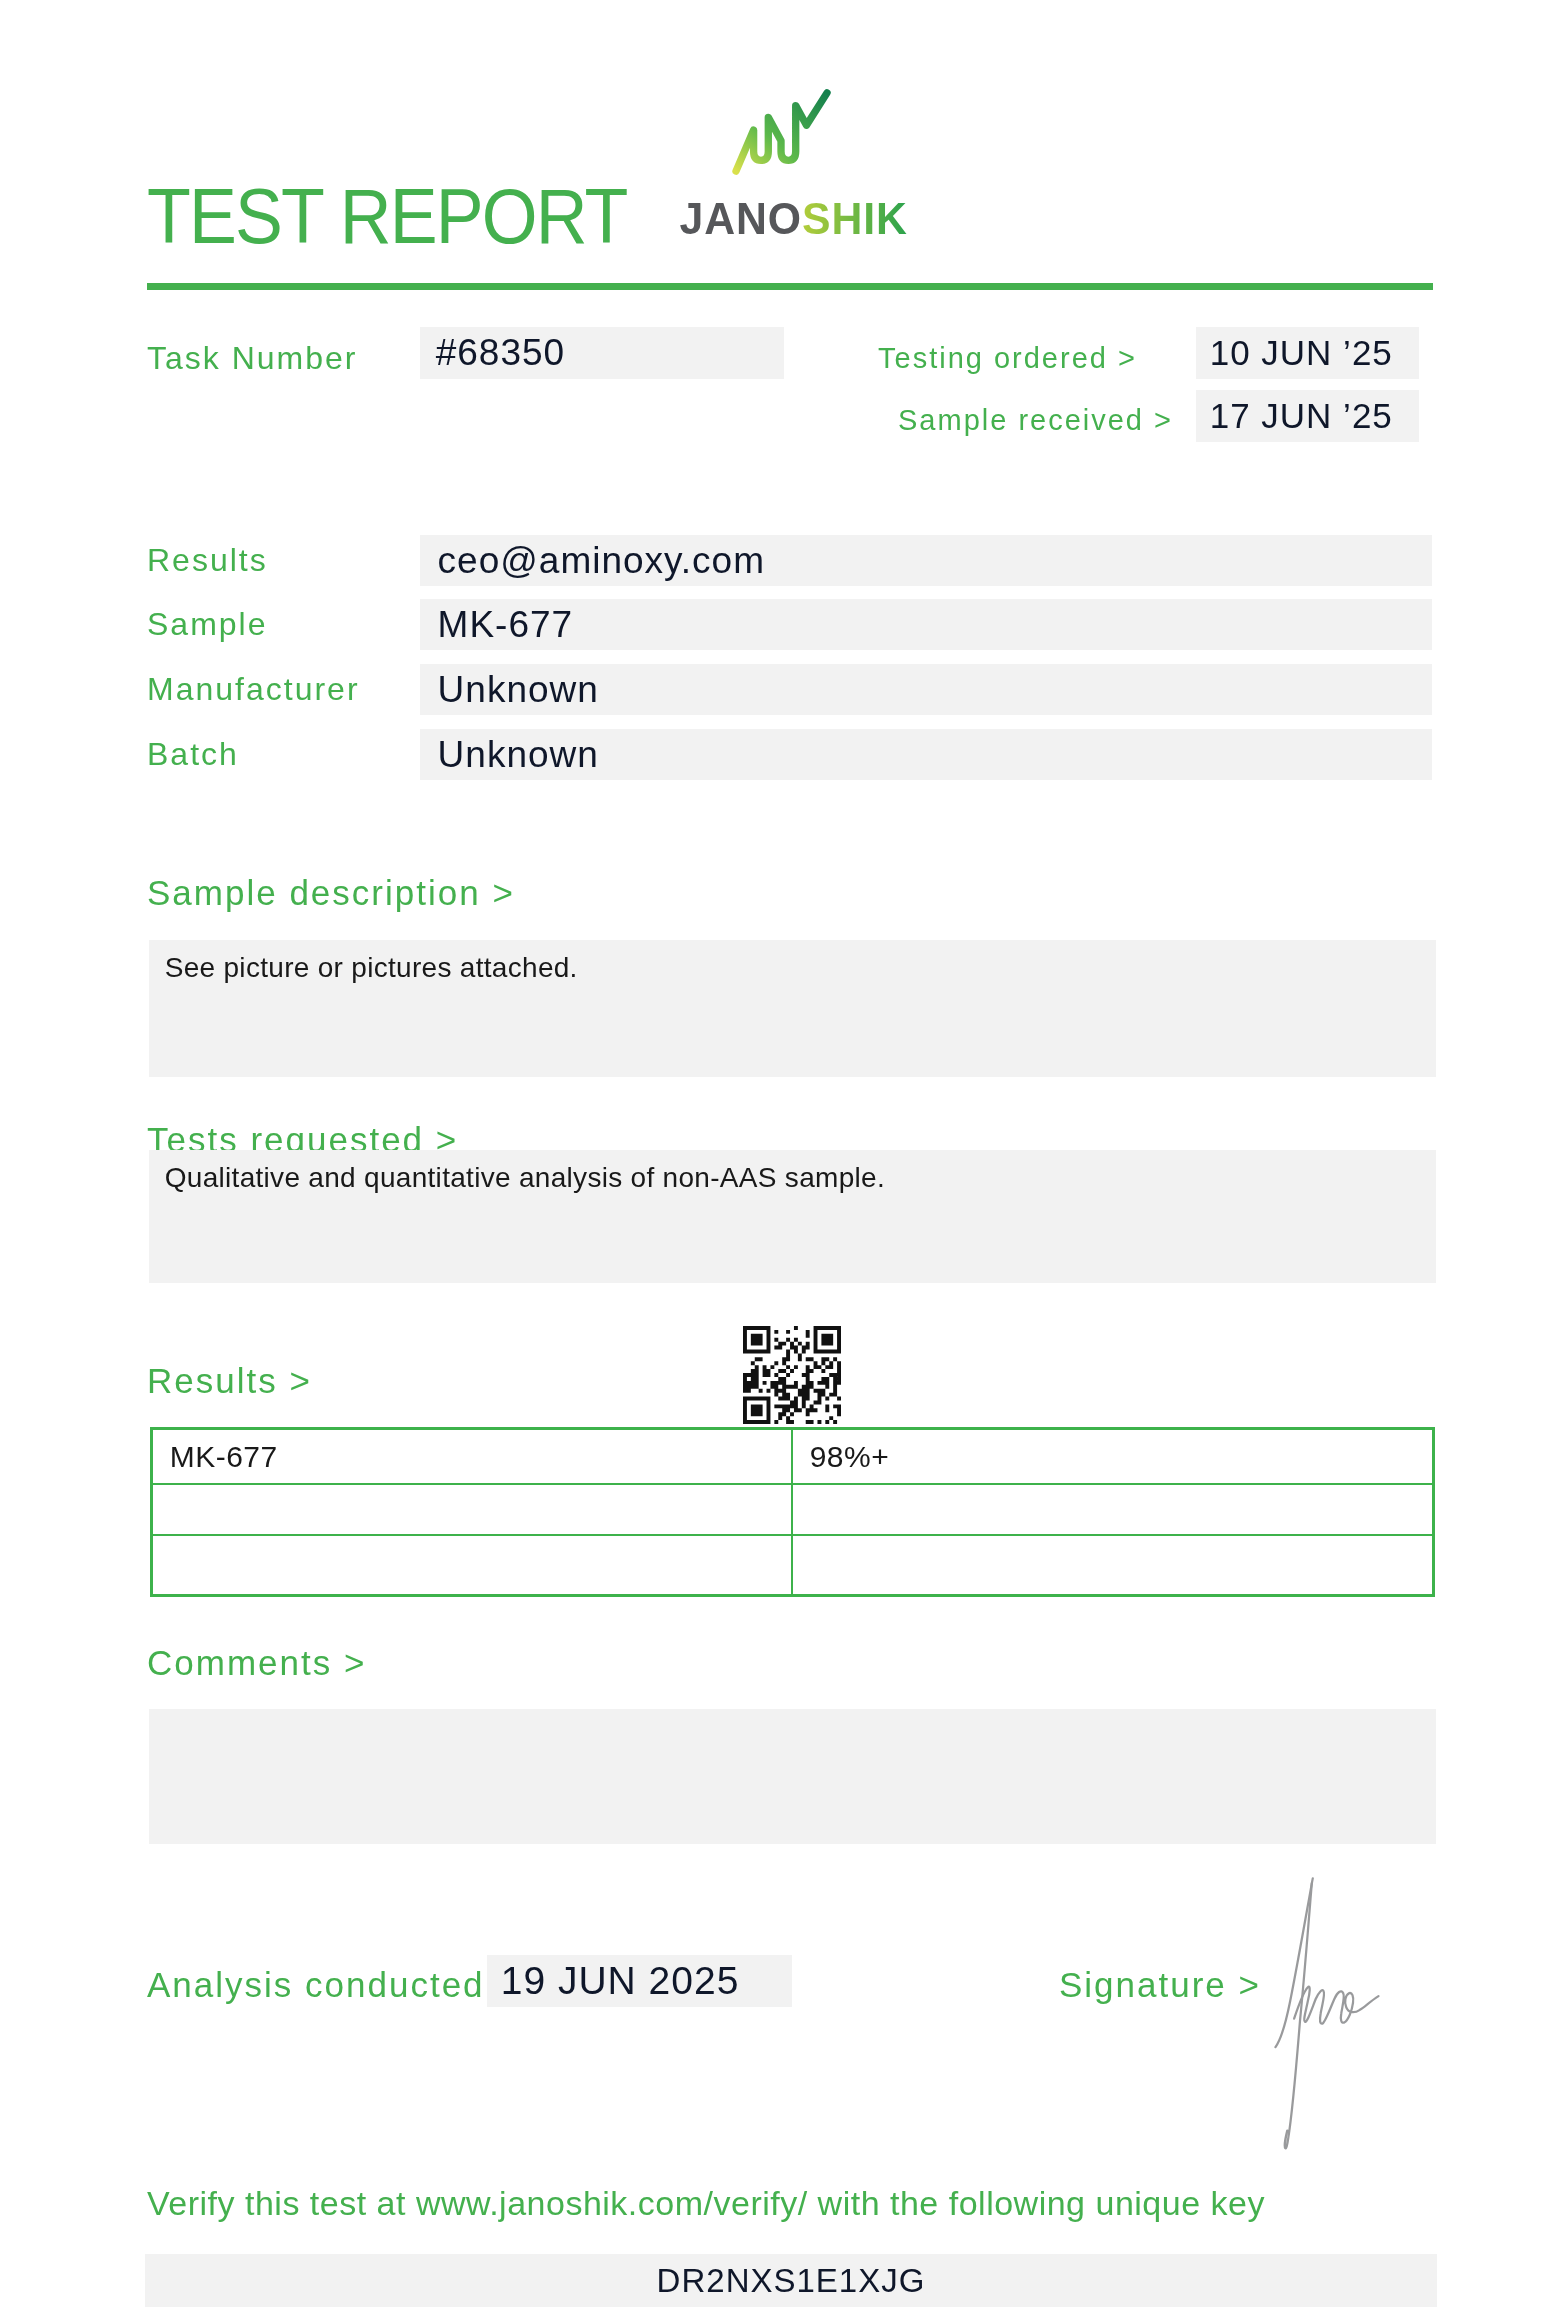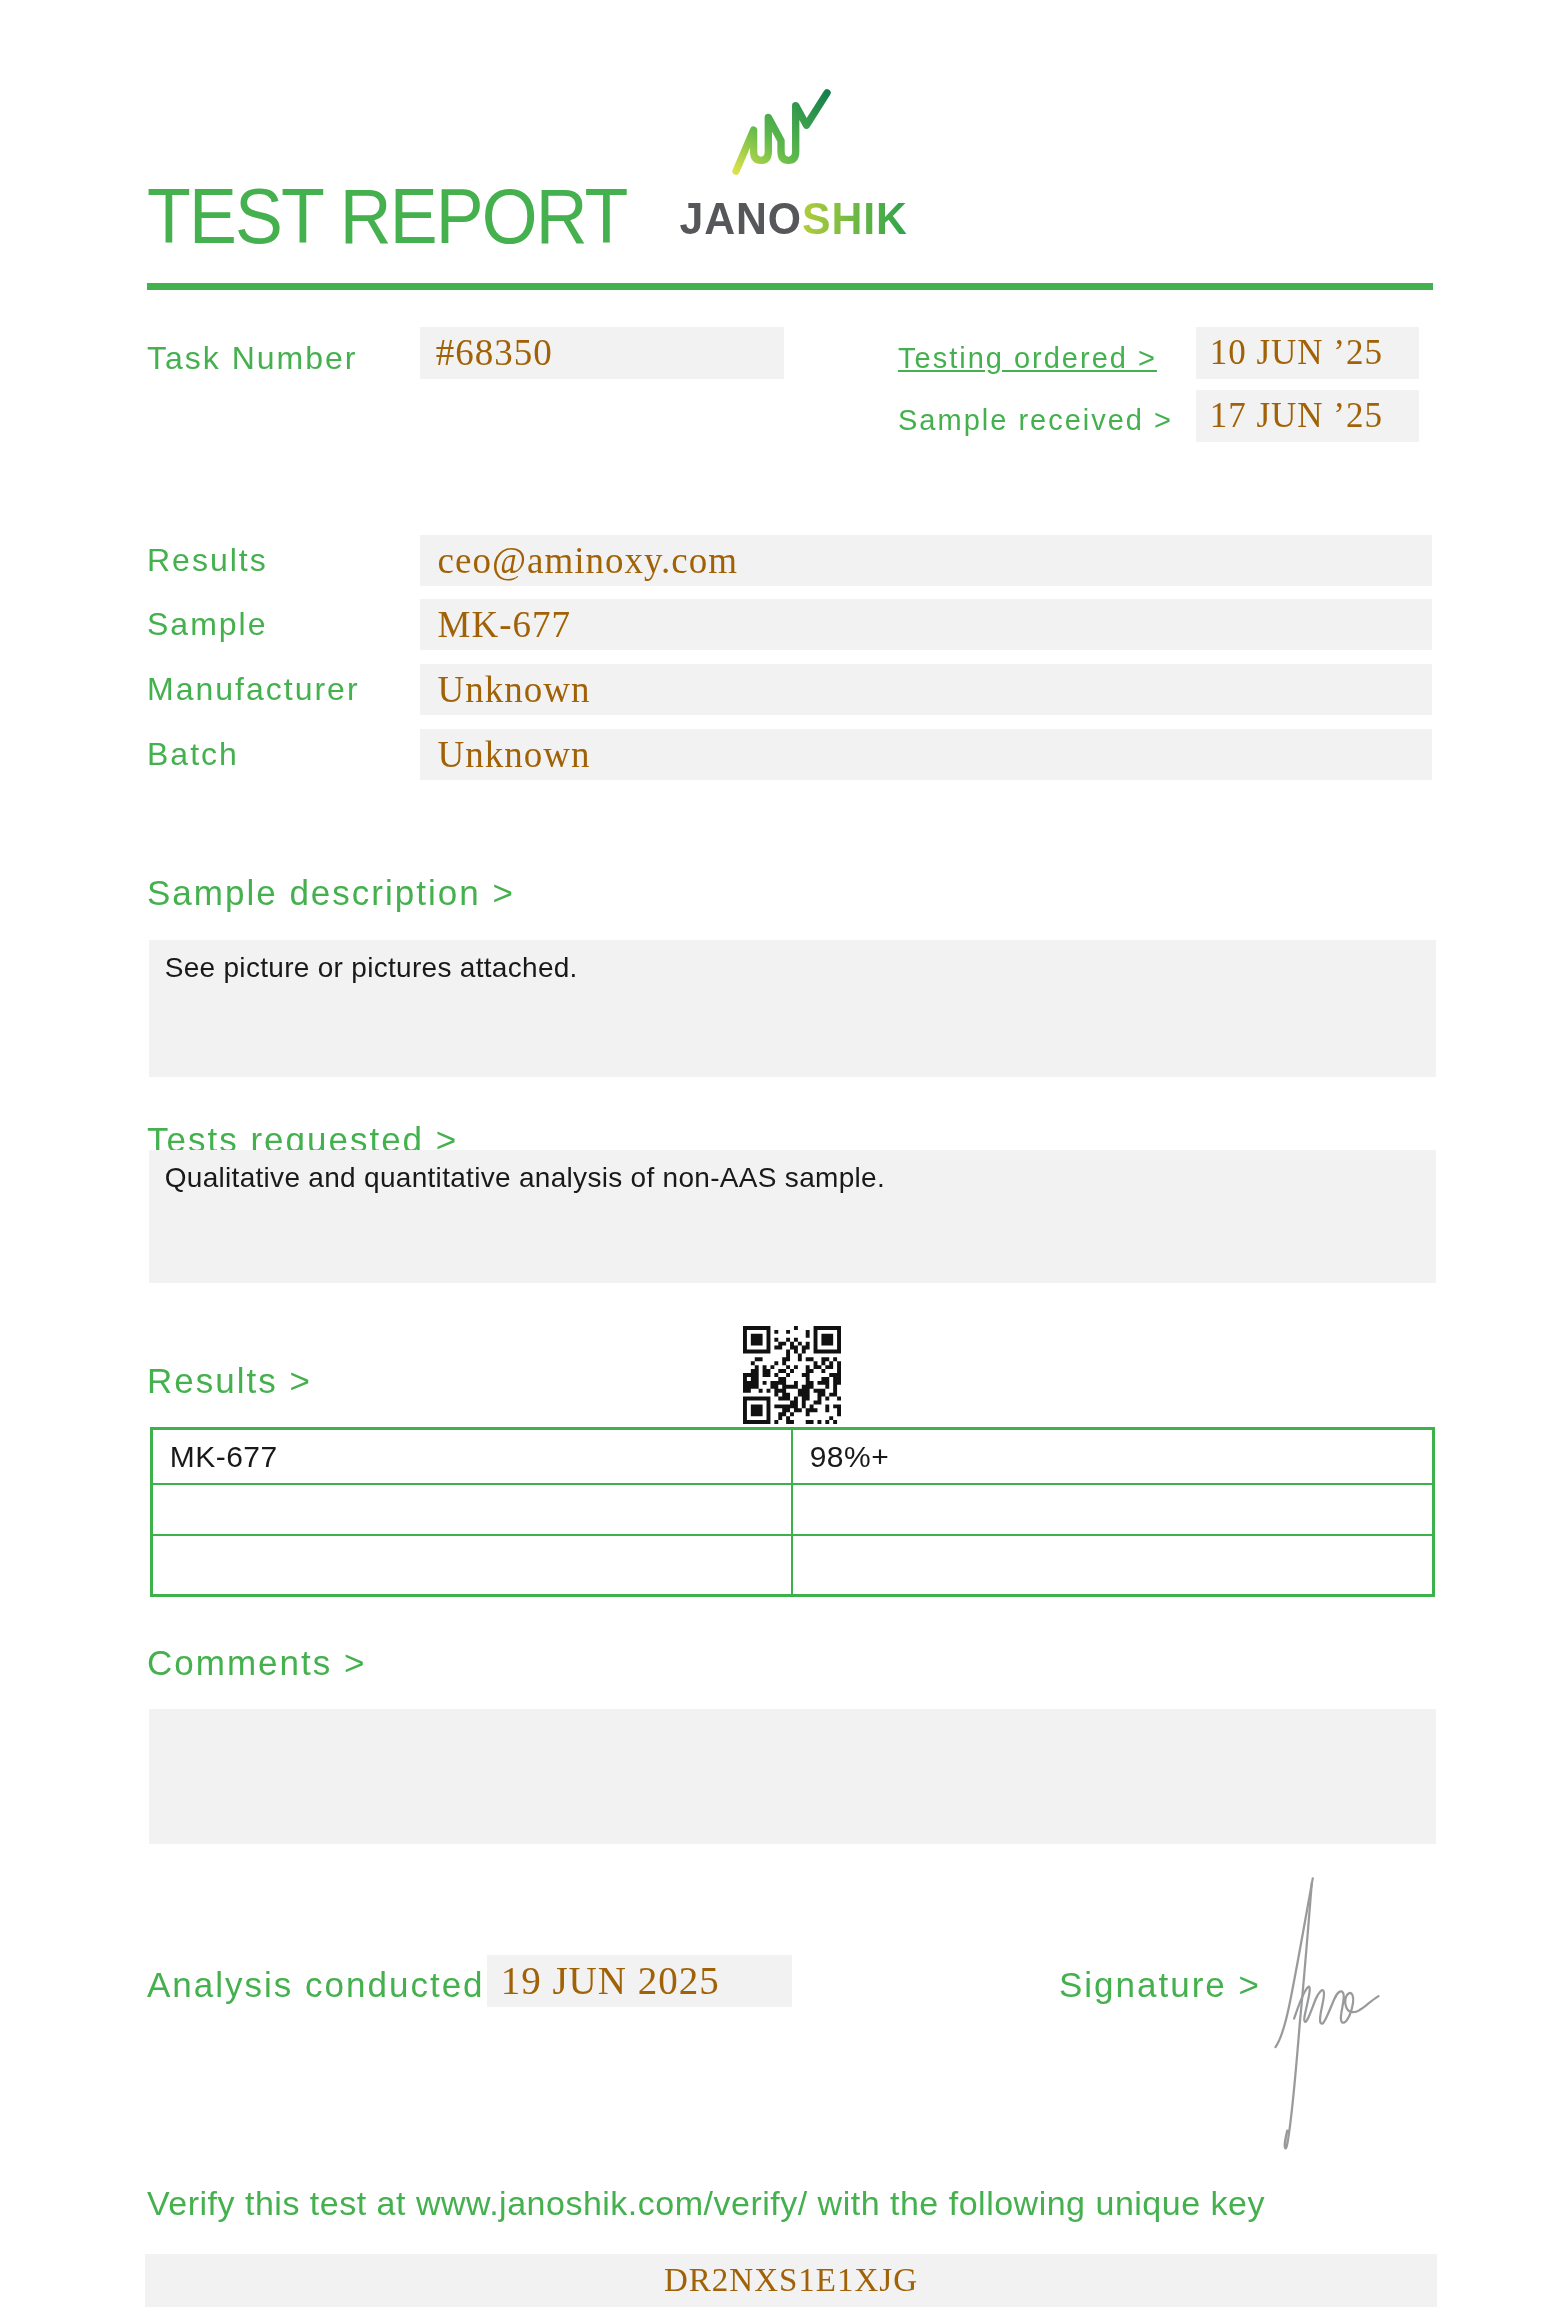--- a/index.html
+++ b/index.html
@@ -36,27 +36,27 @@
     font-size:25.5px; line-height:39px; color:#6d6e71; letter-spacing:0.5px;
   }
 
   .divider { left:147px; top:255px; width:1286px; height:6.9px; background:#44b04e; }
 
   .glabel { color:#44b04e; letter-spacing:2px; white-space:nowrap; }
   .lbl-33 { font-size:32px; }
   .heading { font-size:35px; color:#44b04e; letter-spacing:2px; white-space:nowrap; }
 
   .gbox { background:#f2f2f2; box-sizing:border-box; }
-  .val { color:#a16207; font-size:37px; letter-spacing:1px; white-space:nowrap;font-family:Liberation Serif, serif; }
+  .val { color:#0f172a; font-size:37px; letter-spacing:1px; white-space:nowrap; }
 
   .task-label { left:147px; top:312px; }
   .task-box { left:420px; top:299px; width:364px; height:52px; }
   .task-box .val { padding-left:15.7px; line-height:52px; display:block; }
 
-  .ordered-label  { left:898px; top:314px; font-size:29px;text-decoration:underline; }
+  .ordered-label  { left:878px; top:314px; font-size:29px; }
   .received-label { left:898px; top:376px; font-size:29px; }
   .date-box { width:223px; height:52px; }
   .date-box .val { padding-left:13.7px; line-height:52px; display:block; font-size:35px; }
   .ordered-box  { left:1196px; top:299px; }
   .received-box { left:1196px; top:362px; }
 
   .info-row { left:147px; width:1286px; height:51px; }
   .info-label { position:absolute; left:0; top:0; line-height:51px; }
   .info-box { position:absolute; left:273px; top:0; width:1012px; height:51px; }
   .info-box .val { padding-left:17.6px; line-height:51px; display:block; }

